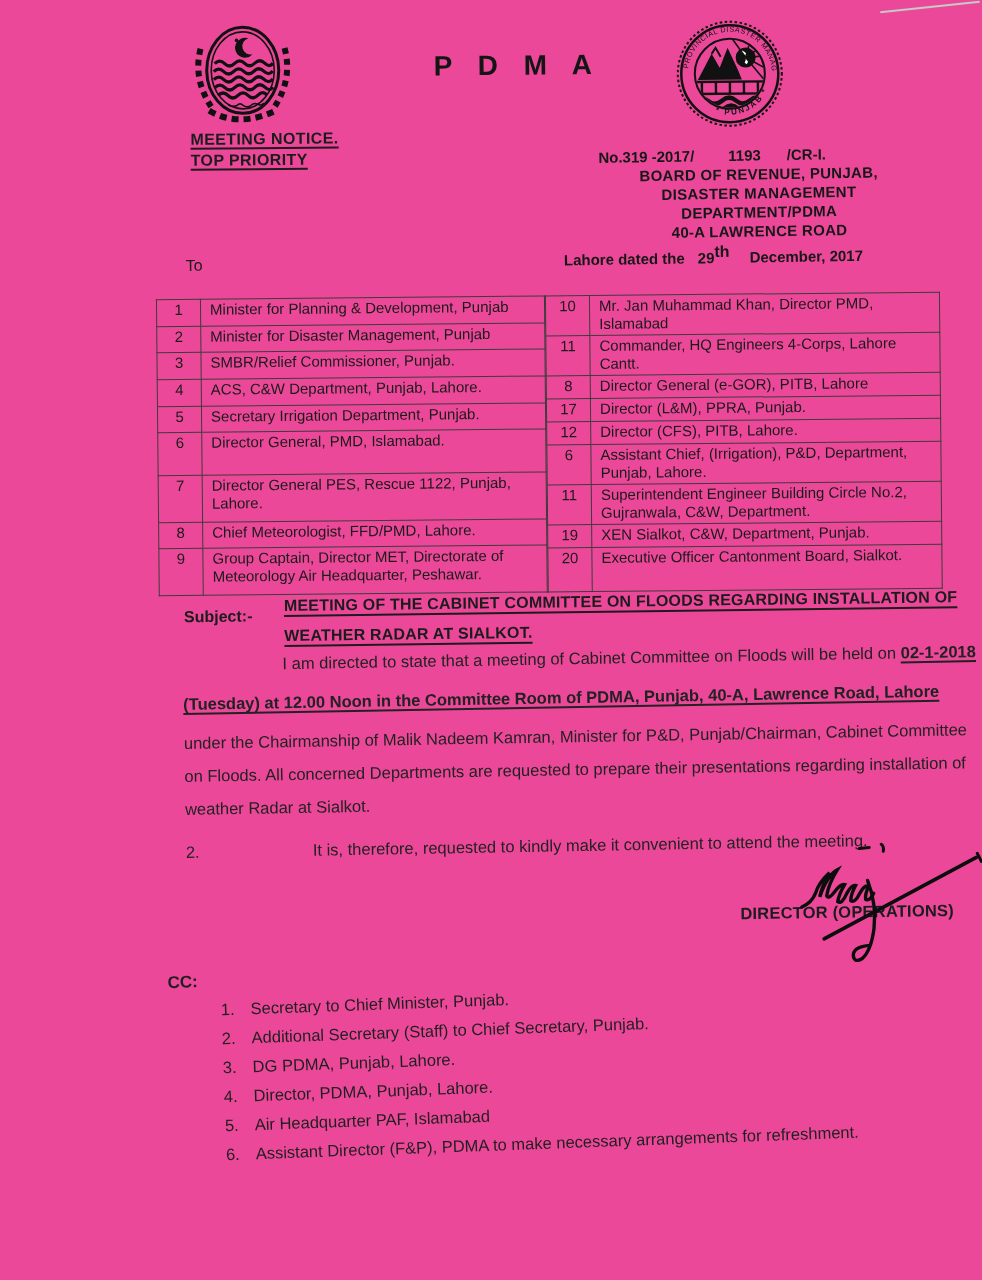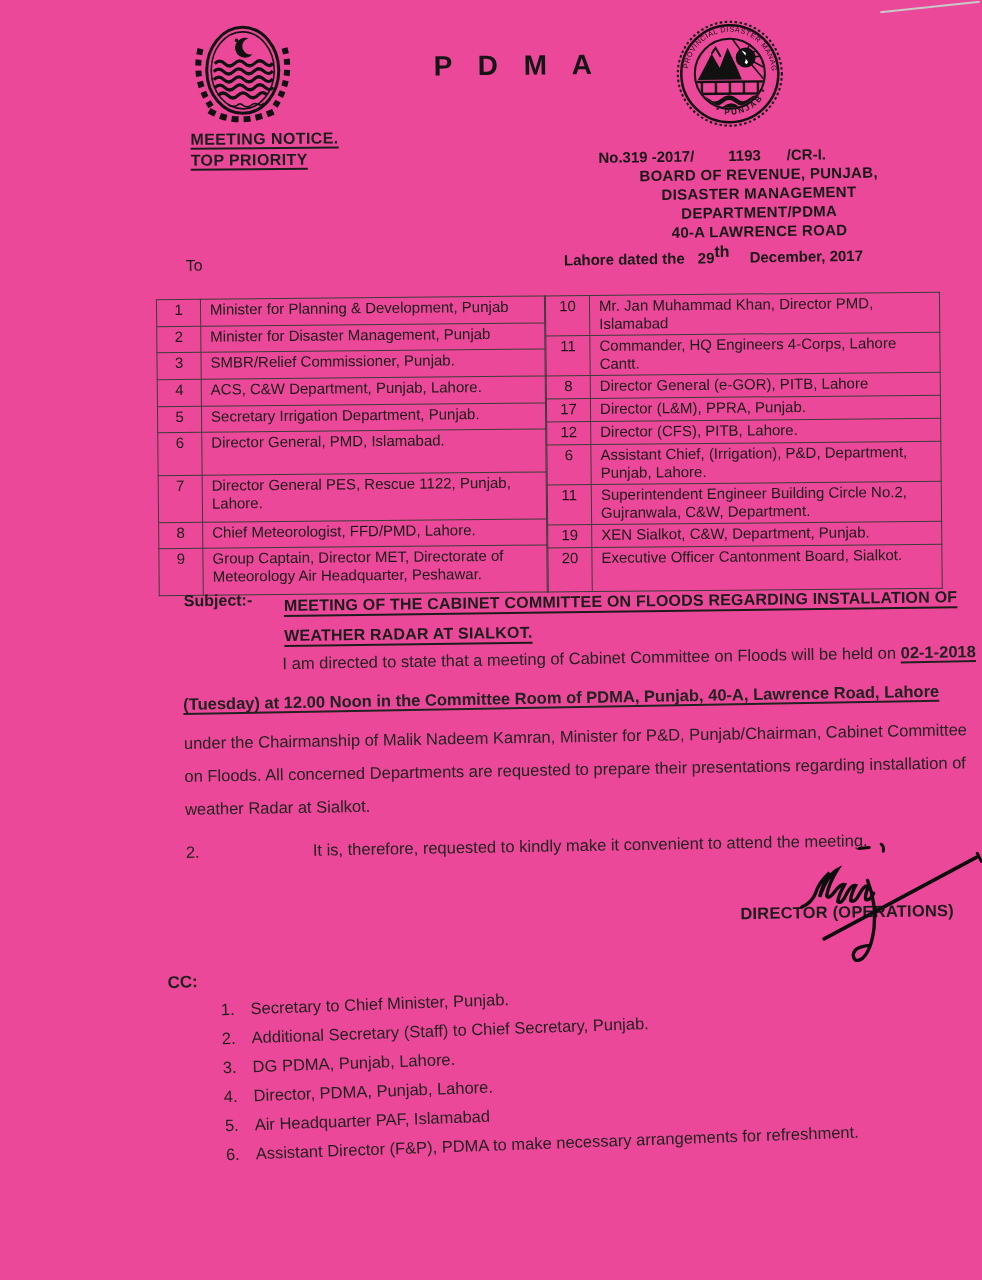--- a/index.html
+++ b/index.html
@@ -44,21 +44,21 @@
   table.right-t { width:395px; }
   table.rt td { border:1.6px solid #3c3c3c; vertical-align:top; padding:1px 4px 2px 4px;
     line-height:18px; overflow:hidden; }
   table.rt td.no { width:44px; text-align:center; }
   table.rt td.nm { padding-left:9px; }
   tr.h1 { height:23px; } tr.h2 { height:37px; } tr.h3 { height:40px; } tr.h4 { height:44px; }
 
   
   .subject { position:absolute; left:183px; top:588px; width:790px; font-size:16px;
     font-weight:bold; transform:rotate(-0.2deg); }
-  .subject .lbl { position:absolute; left:0; top:0; }
+  .subject .lbl { position:absolute; left:0; top:16px; }
   .subject .lines { margin-left:100px; line-height:30px; letter-spacing:.2px; }
   .subject .lines div { text-decoration:underline; text-decoration-thickness:2px; text-underline-offset:4px; }
 
   
   .body-block { position:absolute; left:181px; top:652px; width:796px; font-size:16.5px;
     transform:rotate(-0.45deg); transform-origin:0 0; color:#222; }
   .b-line { line-height:20px; margin-bottom:13px; white-space:nowrap; }
   .b-line.sp { margin-bottom:19px; }
   .indent { display:inline-block; width:100px; }
   .bu { font-weight:bold; text-decoration:underline; text-decoration-thickness:2px; text-underline-offset:3px; }

